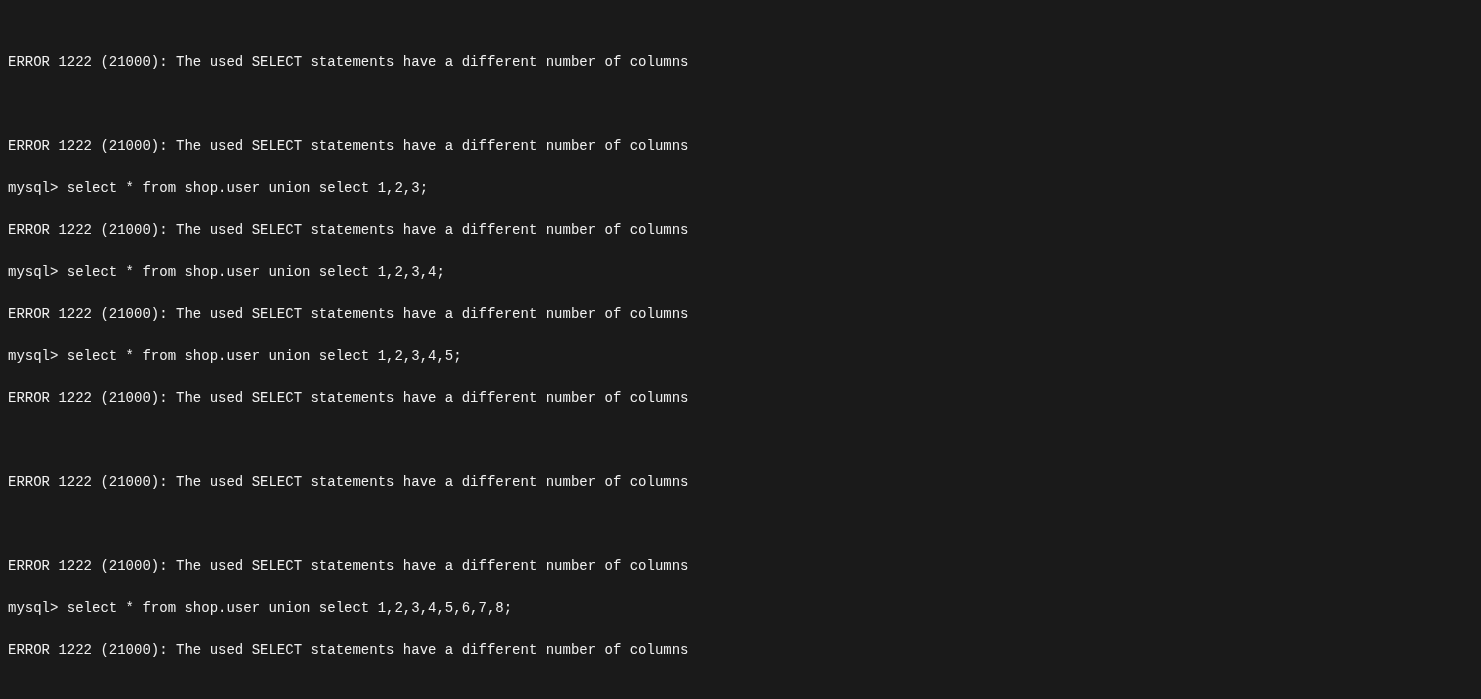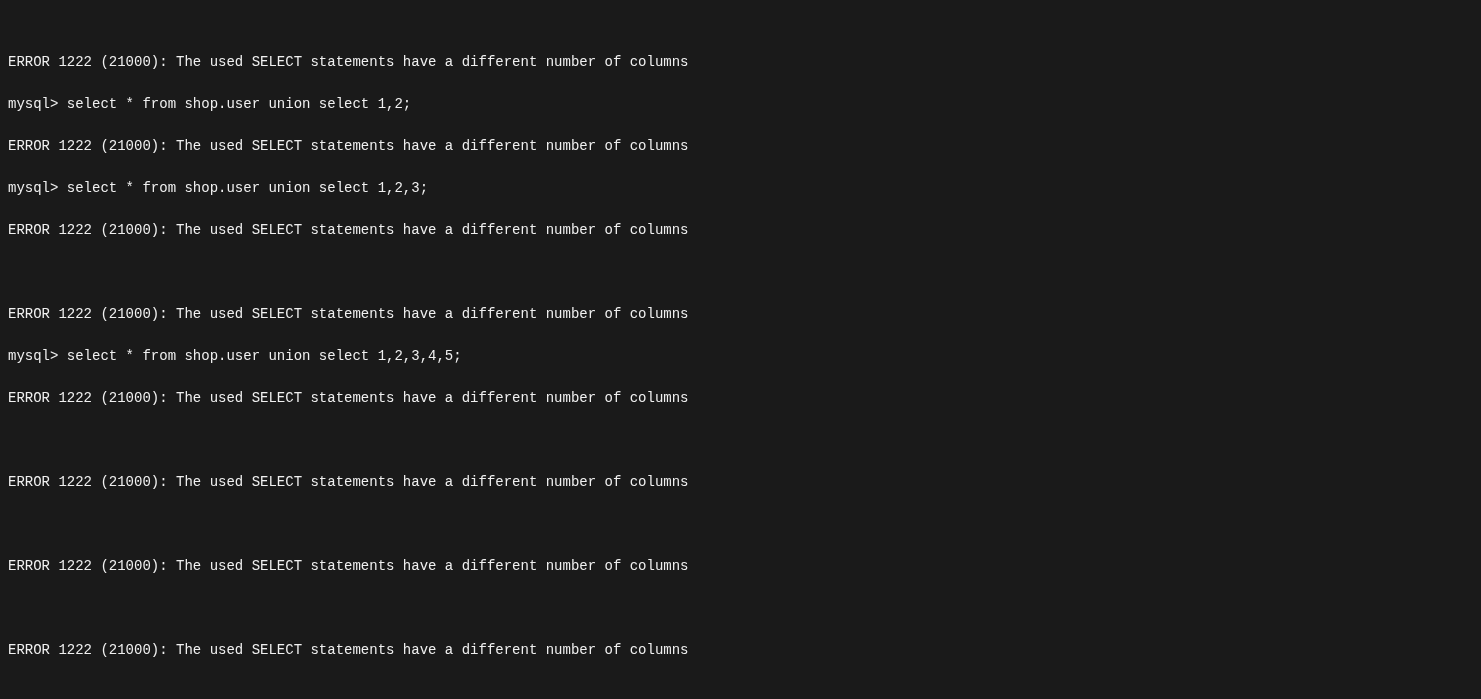--- a/index.html
+++ b/index.html
@@ -24,33 +24,33 @@
       white-space: pre;
       word-wrap: normal;
       overflow-x: hidden;
     }
   </style>
 </head>
 <body>
 
 <div class="terminal">
 <br><span>ERROR 1222 (21000): The used SELECT statements have a different number of columns</span>
-<br><span>mysql&gt; select * from shop.user union select 1,2;</span>
+<br>
 <br><span>ERROR 1222 (21000): The used SELECT statements have a different number of columns</span>
 <br><span>mysql&gt; select * from shop.user union select 1,2,3;</span>
 <br><span>ERROR 1222 (21000): The used SELECT statements have a different number of columns</span>
-<br>
+<br><span>mysql&gt; select * from shop.user union select 1,2,3,4;</span>
 <br><span>ERROR 1222 (21000): The used SELECT statements have a different number of columns</span>
 <br><span>mysql&gt; select * from shop.user union select 1,2,3,4,5;</span>
 <br><span>ERROR 1222 (21000): The used SELECT statements have a different number of columns</span>
 <br>
 <br><span>ERROR 1222 (21000): The used SELECT statements have a different number of columns</span>
 <br>
 <br><span>ERROR 1222 (21000): The used SELECT statements have a different number of columns</span>
-<br>
+<br><span>mysql&gt; select * from shop.user union select 1,2,3,4,5,6,7,8;</span>
 <br><span>ERROR 1222 (21000): The used SELECT statements have a different number of columns</span>
 <br>
 <br>
 <br>
 <br>
 <br>
 <br>
 <br>
 <br>
 <br>

